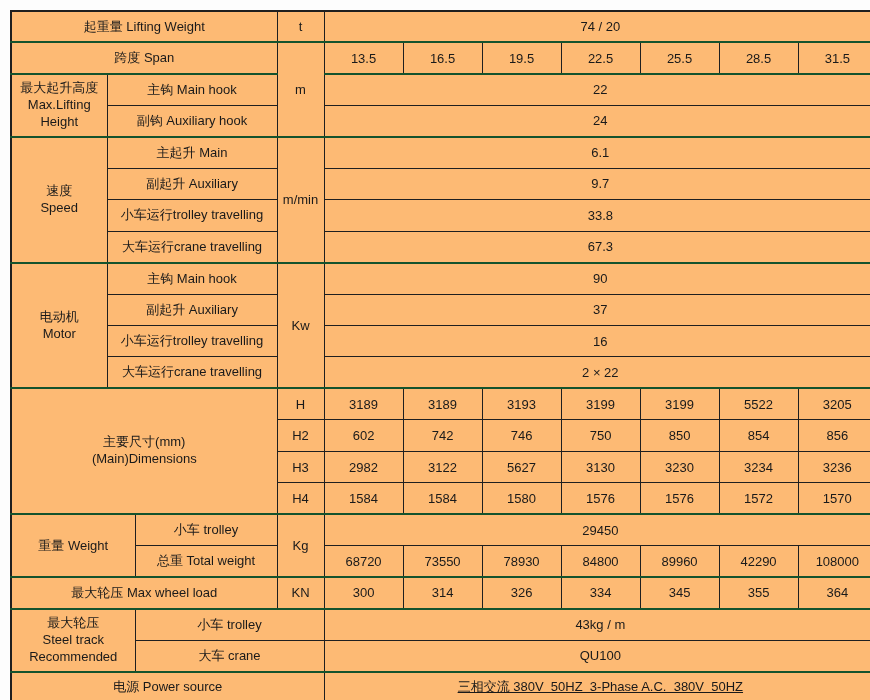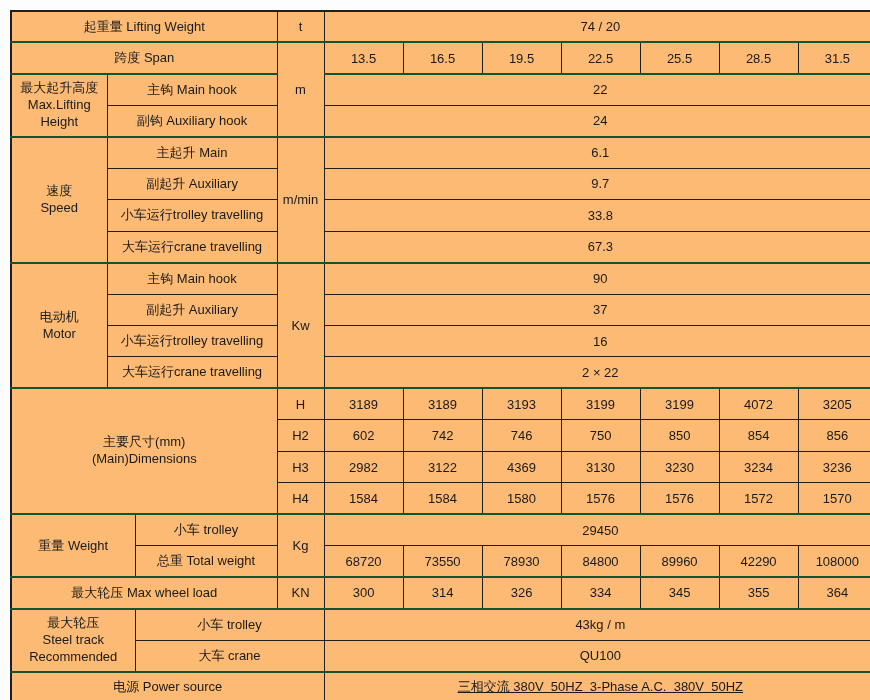--- a/index.html
+++ b/index.html
@@ -131,38 +131,38 @@
     <td colspan="3" rowspan="4" class="lines">
       <div>主要尺寸(mm)</div>
       <div>(Main)Dimensions</div>
     </td>
     <td>H</td>
     <td>3189</td>
     <td>3189</td>
     <td>3193</td>
     <td>3199</td>
     <td>3199</td>
-    <td>4072</td>
+    <td>5522</td>
     <td>3205</td>
   </tr>
   <tr>
     <td>H2</td>
     <td>602</td>
     <td>742</td>
     <td>746</td>
     <td>750</td>
     <td>850</td>
     <td>854</td>
     <td>856</td>
   </tr>
   <tr>
     <td>H3</td>
     <td>2982</td>
     <td>3122</td>
-    <td>4369</td>
+    <td>5627</td>
     <td>3130</td>
     <td>3230</td>
     <td>3234</td>
     <td>3236</td>
   </tr>
   <tr>
     <td>H4</td>
     <td>1584</td>
     <td>1584</td>
     <td>1580</td>

